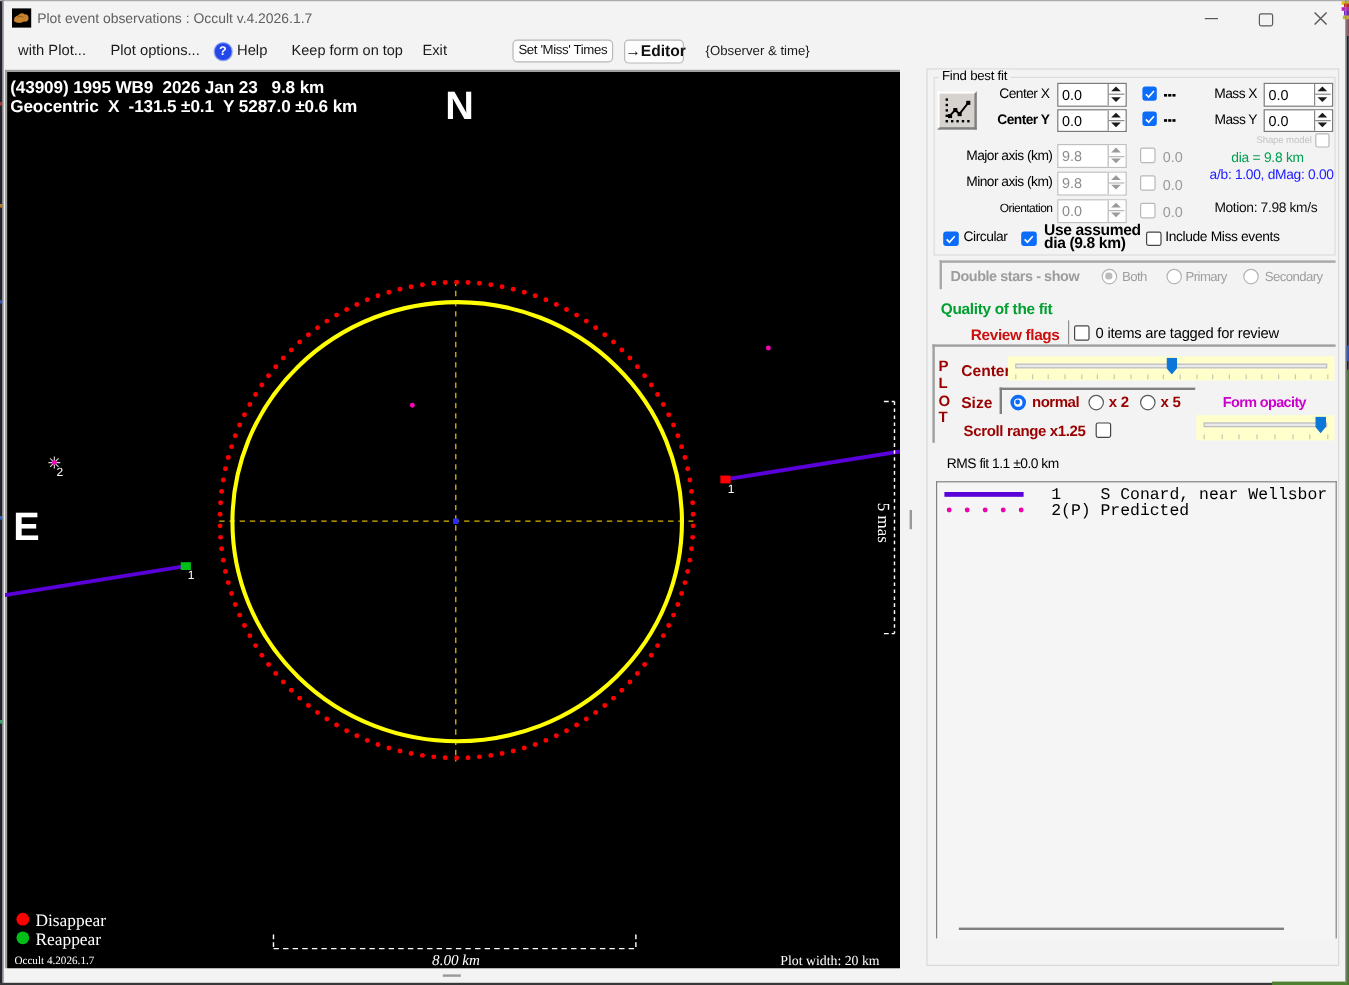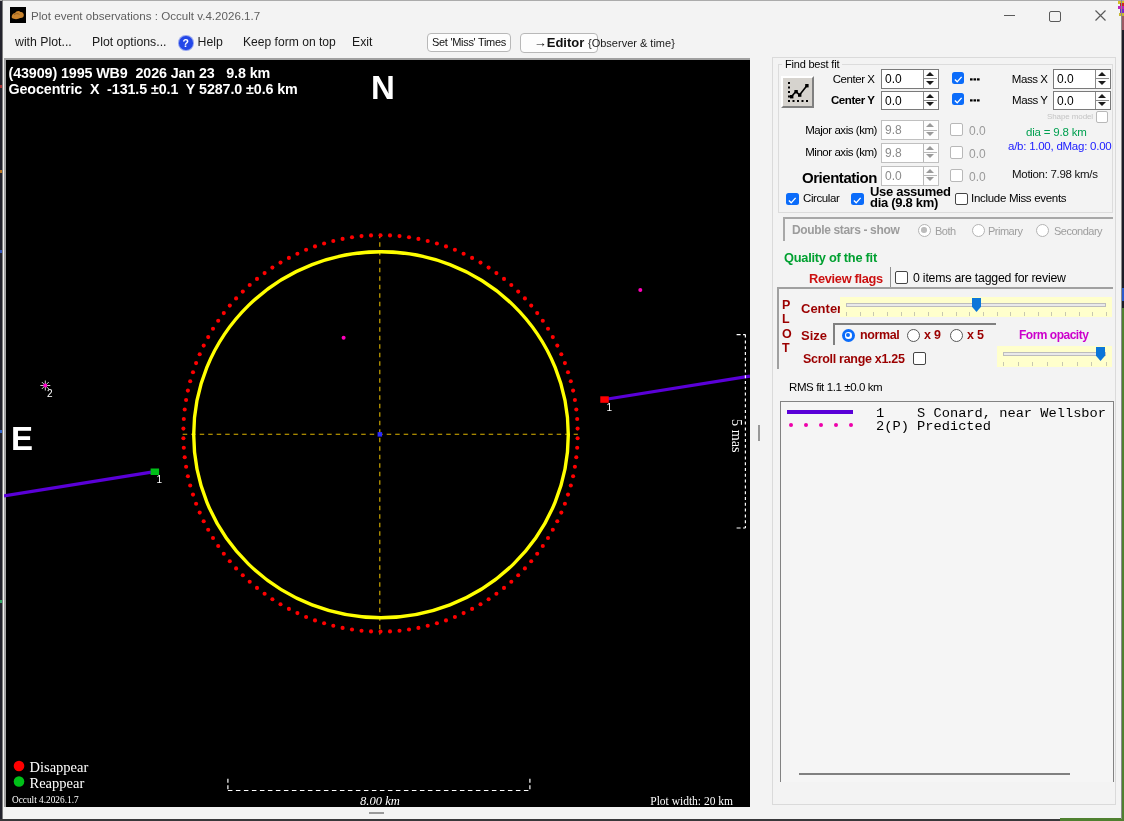--- a/index.html
+++ b/index.html
@@ -39,21 +39,21 @@
     </svg>
 <div style="position:absolute;left:15px;top:35px;font-size:12.3px;color:#1a1a1a;font-weight:normal;white-space:nowrap;letter-spacing:0px;text-align:center;">with Plot...</div>
 <div style="position:absolute;left:92px;top:35px;font-size:12.3px;color:#1a1a1a;font-weight:normal;white-space:nowrap;letter-spacing:0px;">Plot options...</div>
 <div style="position:absolute;left:179px;top:36px;width:13.5px;height:13.5px;border-radius:50%;background:#2347e8;box-shadow:0 0 0 1px #96a6f0">
       <div style="position:absolute;left:3.6px;top:0.7px;color:#fff;font-size:10.5px;font-weight:bold">?</div>
     </div>
 <div style="position:absolute;left:197.5px;top:35px;font-size:12.3px;color:#1a1a1a;font-weight:normal;white-space:nowrap;letter-spacing:0px;">Help</div>
 <div style="position:absolute;left:243px;top:35px;font-size:12.1px;color:#1a1a1a;font-weight:normal;white-space:nowrap;letter-spacing:0px;">Keep form on top</div>
 <div style="position:absolute;left:352px;top:35px;font-size:12.3px;color:#1a1a1a;font-weight:normal;white-space:nowrap;letter-spacing:0px;">Exit</div>
 <div style="position:absolute;left:427px;top:33px;width:84px;height:19px;background:#fdfdfd;border:1px solid #b8b8b8;border-radius:4px;box-sizing:border-box;text-align:center;font-size:11px;letter-spacing:-0.3px;color:#111;line-height:16px;white-space:nowrap">Set 'Miss' Times</div>
-<div style="position:absolute;left:520px;top:32.5px;width:78px;height:20px;background:#fdfdfd;border:1px solid #b8b8b8;border-radius:4px;box-sizing:border-box;text-align:center;font-size:13px;font-weight:bold;color:#111;line-height:17px">→Editor</div>
+<div style="position:absolute;left:520px;top:32.5px;width:50px;height:20px;background:#fdfdfd;border:1px solid #b8b8b8;border-radius:4px;box-sizing:border-box;text-align:center;font-size:13px;font-weight:bold;color:#111;line-height:17px">→Editor</div>
 <div style="position:absolute;left:588px;top:36.5px;font-size:11px;color:#1a1a1a;font-weight:normal;white-space:nowrap;letter-spacing:0px;">{Observer &amp; time}</div>
 <svg width="746" height="749" viewBox="0 0 746 749" style="position:absolute;left:4px;top:58px">
       <rect x="0" y="0" width="746" height="749" fill="#a0a0a0"></rect>
       <rect x="2" y="2" width="744" height="747" fill="#000000"></rect>
       <line x1="178.7" y1="376.3" x2="573.8" y2="376.3" stroke="#ddb400" stroke-width="1.1" stroke-dasharray="4.5,4"></line>
       <line x1="375.8" y1="175.8" x2="375.8" y2="576.6" stroke="#ddb400" stroke-width="1.1" stroke-dasharray="4.5,4"></line>
       <g fill="#ff0000">
         <circle cx="573.6" cy="380.2" r="2.05"></circle>
         <circle cx="573.2" cy="389.8" r="2.05"></circle>
         <circle cx="572.3" cy="399.3" r="2.05"></circle>
@@ -304,21 +304,21 @@
       <div style="position:absolute;right:1px;top:0px;width:13px;height:17.5px;background:#fdfdfd;border-left:1px solid #8a8a8a">
         <div style="position:absolute;left:0;top:8.2px;width:13px;height:1px;background:#8a8a8a"></div>
         <div style="position:absolute;left:2.2px;top:2.2px;width:0;height:0;border-left:4.2px solid transparent;border-right:4.2px solid transparent;border-bottom:4.4px solid #1a1a1a"></div>
         <div style="position:absolute;left:2.2px;top:10.6px;width:0;height:0;border-left:4.2px solid transparent;border-right:4.2px solid transparent;border-top:4.4px solid #1a1a1a"></div>
       </div>
     </div>
 <div style="position:absolute;left:1047px;top:112px;font-size:8px;color:#c4c4c4;font-weight:normal;white-space:nowrap;letter-spacing:-0.1px;">Shape model</div>
 <div style="position:absolute;left:1096px;top:111px;width:12px;height:12px;background:#fff;border:1px solid #b8b8b8;border-radius:2px;box-sizing:border-box"></div>
 <div style="position:absolute;right:247px;top:124px;font-size:11.5px;color:#000;font-weight:normal;white-space:nowrap;letter-spacing:-0.45px">Major axis (km)</div>
 <div style="position:absolute;right:247px;top:146px;font-size:11.5px;color:#000;font-weight:normal;white-space:nowrap;letter-spacing:-0.45px">Minor axis (km)</div>
-<div style="position:absolute;right:247px;top:169px;font-size:15px;color:#000;font-weight:bold;white-space:nowrap;letter-spacing:-0.45px">Orientation</div>
+<div style="position:absolute;right:247px;top:169px;font-size:10px;color:#000;font-weight:normal;white-space:nowrap;letter-spacing:-0.45px">Orientation</div>
 <div style="position:absolute;left:881px;top:120px;width:58px;height:20px;background:#fff;border:1px solid #c0c0c0;box-sizing:border-box">
       <div style="position:absolute;left:3px;top:2px;font-size:12px;color:#8a8a8a">9.8</div>
       <div style="position:absolute;right:1px;top:0px;width:13px;height:18px;background:#fdfdfd;border-left:1px solid #b8b8b8">
         <div style="position:absolute;left:0;top:8.5px;width:13px;height:1px;background:#b8b8b8"></div>
         <div style="position:absolute;left:2.2px;top:2.3px;width:0;height:0;border-left:4.2px solid transparent;border-right:4.2px solid transparent;border-bottom:4.4px solid #9a9a9a"></div>
         <div style="position:absolute;left:2.2px;top:10.9px;width:0;height:0;border-left:4.2px solid transparent;border-right:4.2px solid transparent;border-top:4.4px solid #9a9a9a"></div>
       </div>
     </div>
 <div style="position:absolute;left:881px;top:142.5px;width:58px;height:20px;background:#fff;border:1px solid #c0c0c0;box-sizing:border-box">
       <div style="position:absolute;left:3px;top:2px;font-size:12px;color:#8a8a8a">9.8</div>
@@ -402,21 +402,21 @@
 <div style="position:absolute;left:801px;top:328px;font-size:13px;color:#9b0000;font-weight:bold;white-space:nowrap;letter-spacing:0px;">Size</div>
 <div style="position:absolute;left:833px;top:323px;width:163px;height:1.5px;background:#808080"></div>
 <div style="position:absolute;left:833px;top:323px;width:1.5px;height:22px;background:#808080"></div>
 <div style="position:absolute;left:842px;top:329px;width:13px;height:13px;border-radius:50%;background:#0b6cfa">
       <div style="position:absolute;left:3.2px;top:3.2px;width:6.6px;height:6.6px;border-radius:50%;background:#fff">
         <div style="position:absolute;left:1.3px;top:1.3px;width:4px;height:4px;border-radius:50%;background:#0b6cfa"></div>
       </div>
     </div>
 <div style="position:absolute;left:860px;top:328px;font-size:12.5px;color:#9b0000;font-weight:bold;white-space:nowrap;letter-spacing:-0.4px;">normal</div>
 <div style="position:absolute;left:907px;top:329px;width:13px;height:13px;border-radius:50%;background:#fff;border:1.2px solid #585858;box-sizing:border-box"></div>
-<div style="position:absolute;left:924px;top:328px;font-size:12.5px;color:#9b0000;font-weight:bold;white-space:nowrap;letter-spacing:-0.2px;">x 9</div>
+<div style="position:absolute;left:924px;top:328px;font-size:12.5px;color:#9b0000;font-weight:bold;white-space:nowrap;letter-spacing:-0.2px;">x 2</div>
 <div style="position:absolute;left:950px;top:329px;width:13px;height:13px;border-radius:50%;background:#fff;border:1.2px solid #585858;box-sizing:border-box"></div>
 <div style="position:absolute;left:967px;top:328px;font-size:12.5px;color:#9b0000;font-weight:bold;white-space:nowrap;letter-spacing:-0.2px;">x 5</div>
 <div style="position:absolute;left:1019px;top:328px;font-size:12px;color:#cc00cc;font-weight:bold;white-space:nowrap;letter-spacing:-0.5px;">Form opacity</div>
 <div style="position:absolute;left:803px;top:352px;font-size:12.5px;color:#9b0000;font-weight:bold;white-space:nowrap;letter-spacing:-0.3px;">Scroll range x1.25</div>
 <div style="position:absolute;left:913px;top:352px;width:12.5px;height:12.5px;background:#fff;border:1px solid #454545;border-radius:2px;box-sizing:border-box"></div>
 <div style="position:absolute;left:997px;top:346px;width:115px;height:21px;background:#ffffcc">
       <div style="position:absolute;left:6px;top:6px;width:103px;height:3.5px;background:#e9e9e9;border:1px solid #bdbdbd;box-sizing:border-box"></div>
       <div style="position:absolute;left:6.0px;top:16px;width:1px;height:3.5px;background:#c8c8b0"></div>
       <div style="position:absolute;left:20.7px;top:16px;width:1px;height:3.5px;background:#c8c8b0"></div>
       <div style="position:absolute;left:35.4px;top:16px;width:1px;height:3.5px;background:#c8c8b0"></div>

